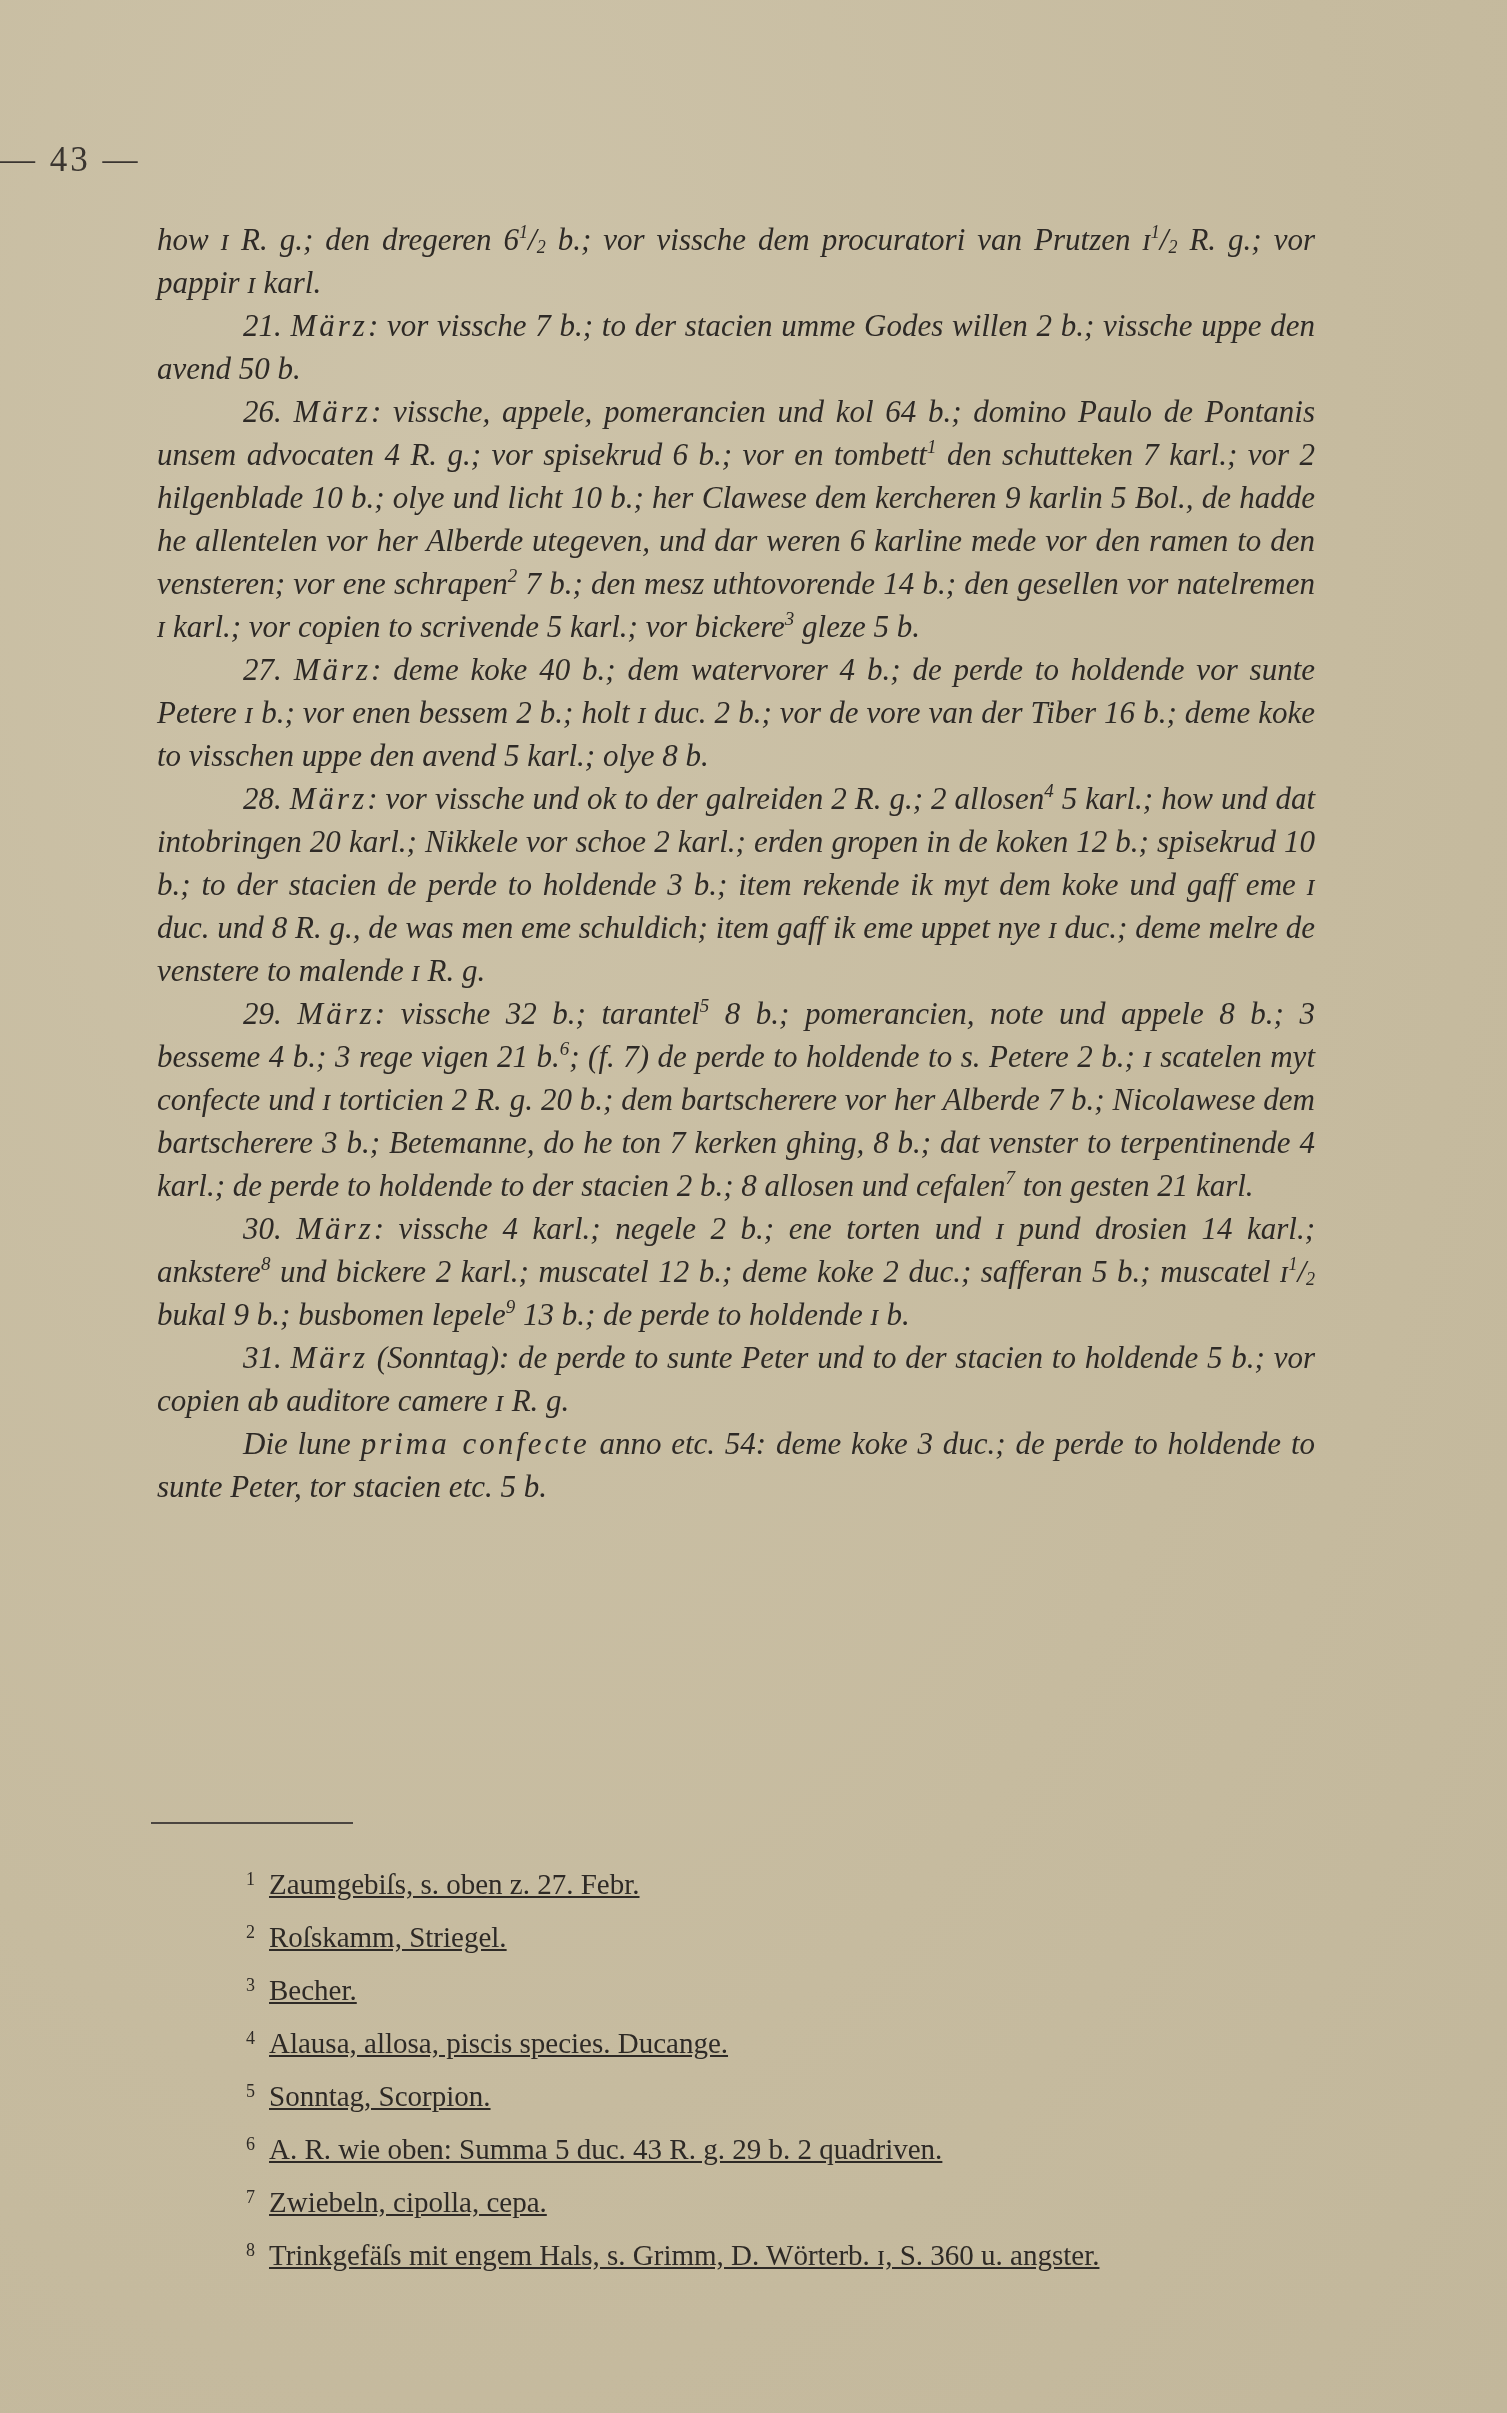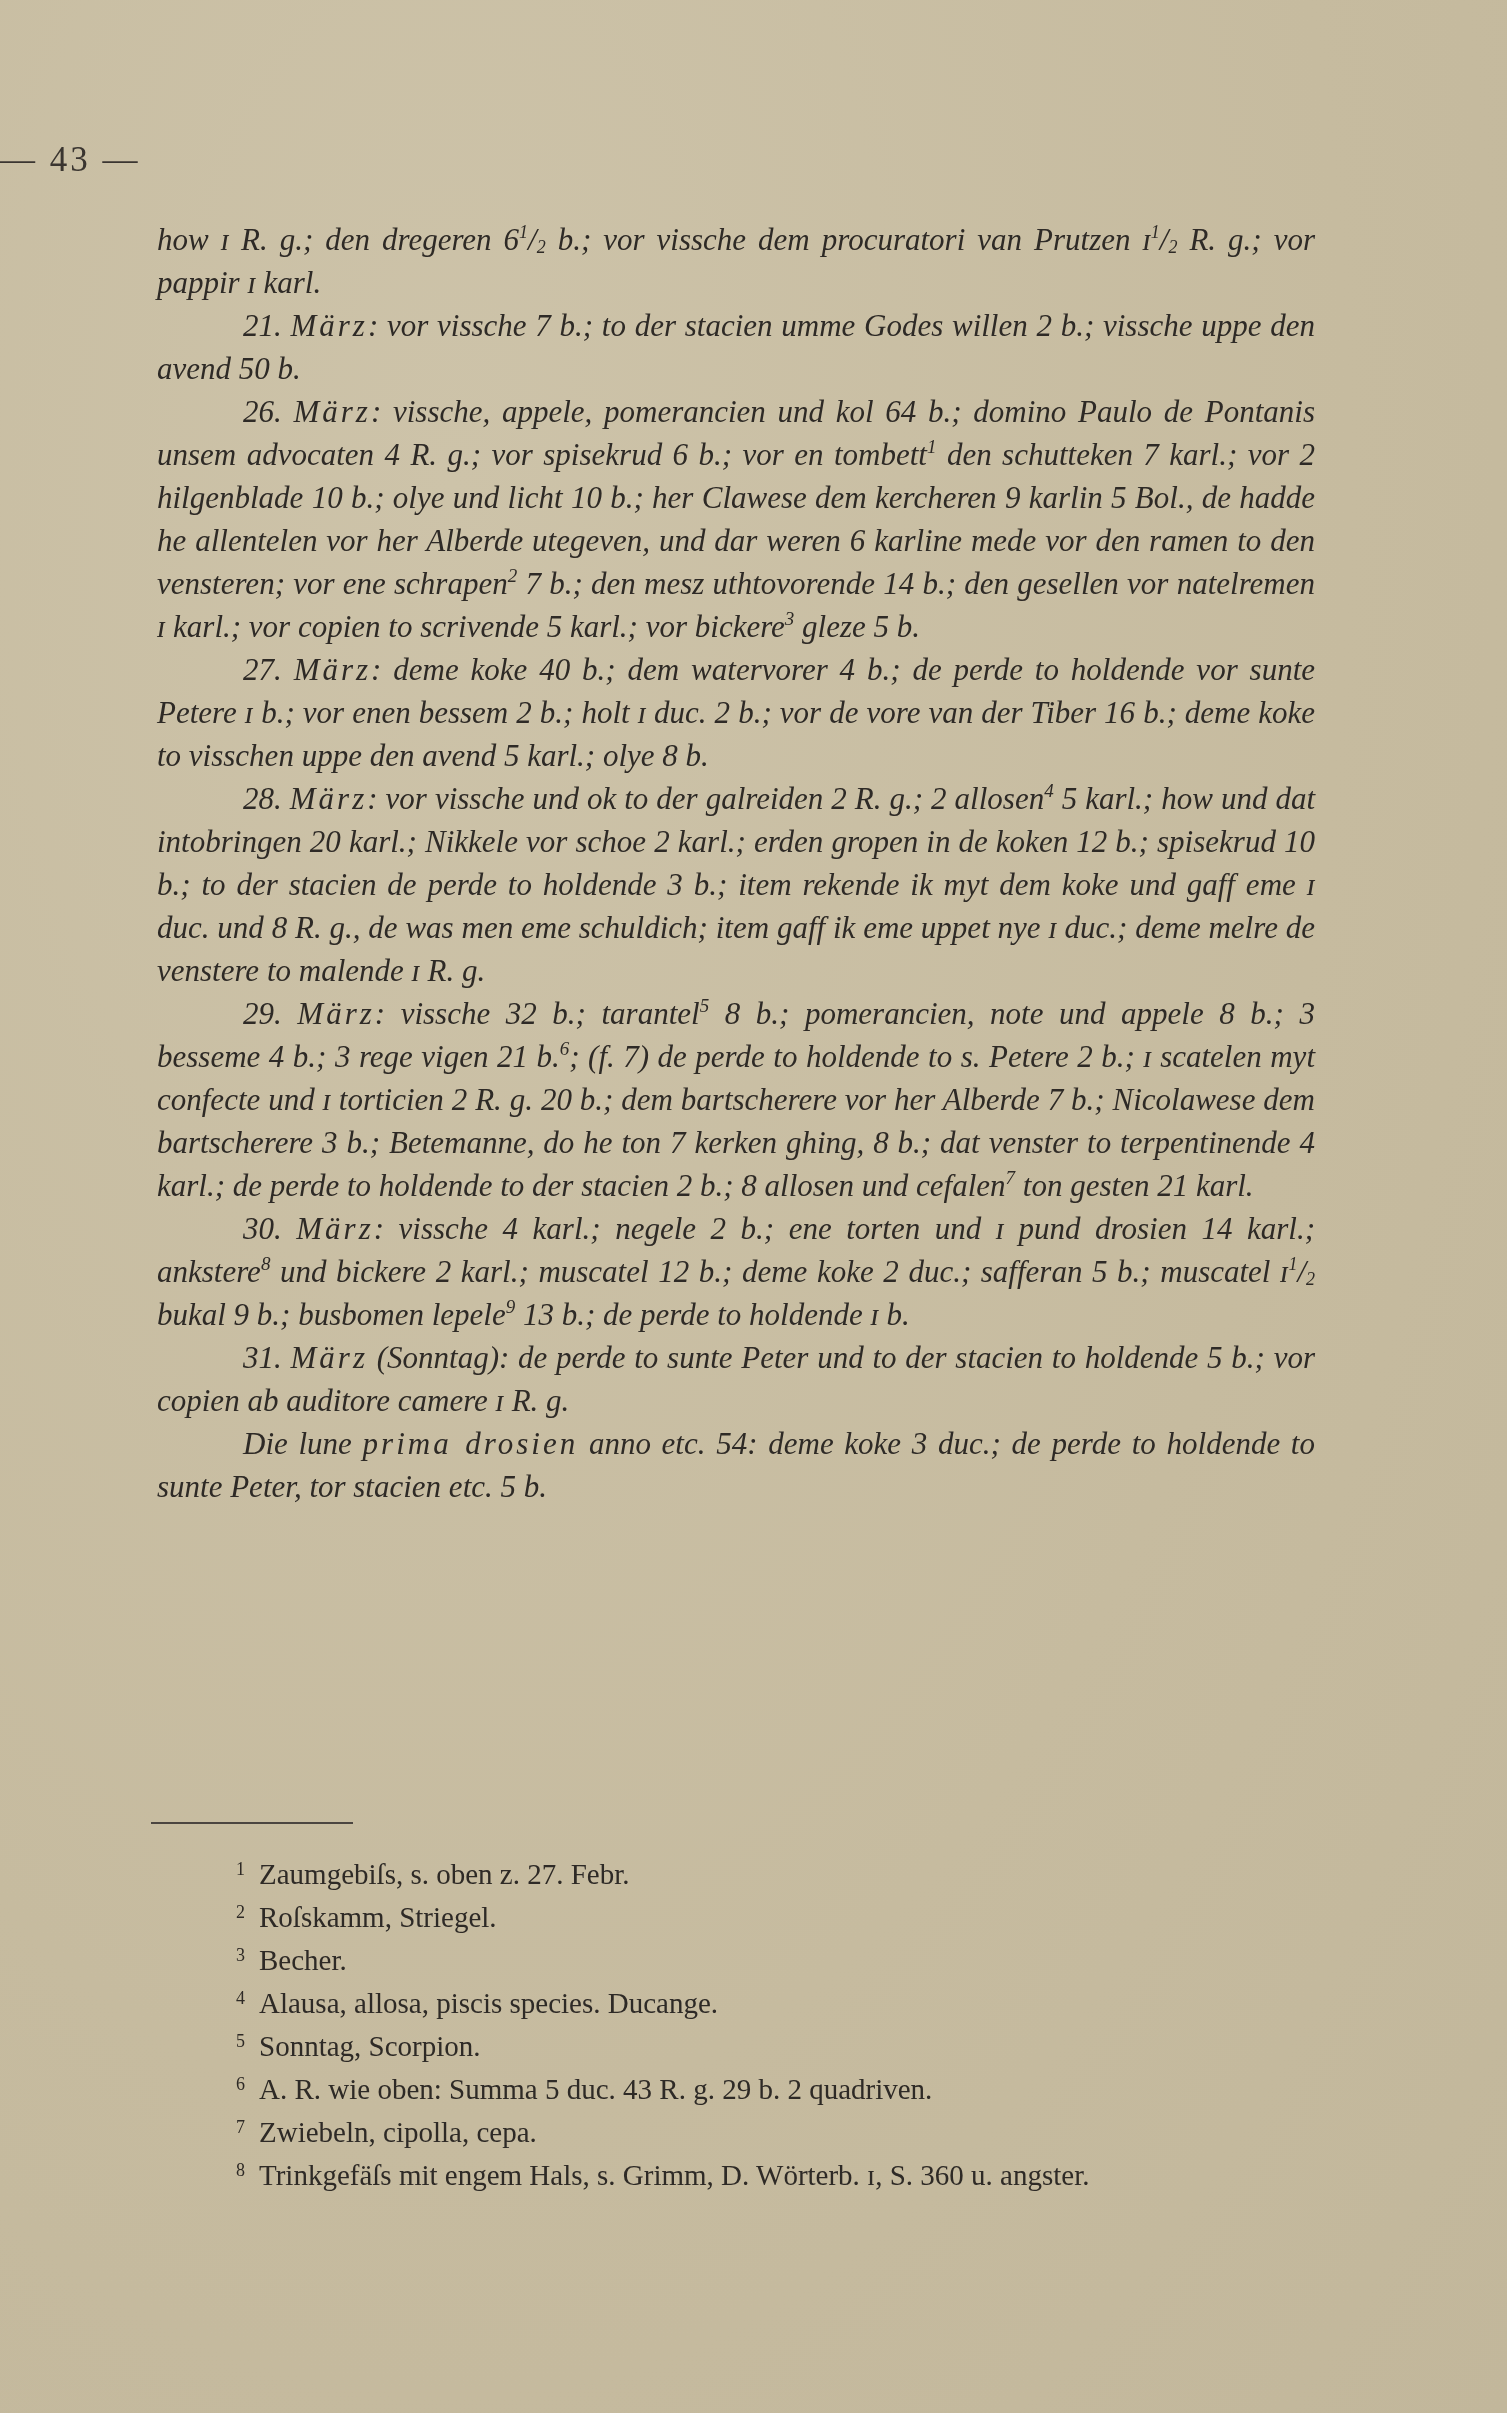--- a/index.html
+++ b/index.html
@@ -27,38 +27,38 @@
     .frac { font-size: 31px; }
     .frac sup, .frac sub { font-size: 18px; line-height: 0; }
     .frac sub { vertical-align: -3px; }
     .rule {
       position: absolute; top: 1822px; left: 151px; width: 202px; height: 2px; background: #4b4540;
     }
     .footnotes {
       position: absolute; top: 1849px; left: 228px; width: 1109px;
       font-size: 29px; line-height: 35px;
     }
-    .fn { margin: 8px; white-space: nowrap; }
+    .fn { margin: 18px; white-space: nowrap; text-decoration: underline; }
     .fn-mark { display: inline-block; width: 23px; font-size: 18px; vertical-align: 9px; line-height: 0; }
   </style>
 </head>
 <body>
 
 <div class="page-number">— 43 —</div>
 
 <div class="body-text" id="body-text">
     <p class="para"><span>how ɪ R. g.; den dregeren 6</span><span class="frac"><sup>1</sup><span>/</span><sub>2</sub></span><span> b.; vor vissche dem procuratori van Prutzen ɪ</span><span class="frac"><sup>1</sup><span>/</span><sub>2</sub></span><span> R. g.; vor pappir ɪ karl.</span></p>
     <p class="para indent"><span>21. </span><span class="spaced">März</span><span>: vor vissche 7 b.; to der stacien umme Godes willen 2 b.; vissche uppe den avend 50 b.</span></p>
     <p class="para indent"><span>26. </span><span class="spaced">März</span><span>: vissche, appele, pomerancien und kol 64 b.; domino Paulo de Pontanis unsem advocaten 4 R. g.; vor spisekrud 6 b.; vor en tombett</span><sup>1</sup><span> den schutteken 7 karl.; vor 2 hilgenblade 10 b.; olye und licht 10 b.; her Clawese dem kercheren 9 karlin 5 Bol., de hadde he allentelen vor her Alberde utegeven, und dar weren 6 karline mede vor den ramen to den vensteren; vor ene schrapen</span><sup>2</sup><span> 7 b.; den mesz uthtovorende 14 b.; den gesellen vor natelremen ɪ karl.; vor copien to scrivende 5 karl.; vor bickere</span><sup>3</sup><span> gleze 5 b.</span></p>
     <p class="para indent"><span>27. </span><span class="spaced">März</span><span>: deme koke 40 b.; dem watervorer 4 b.; de perde to holdende vor sunte Petere ɪ b.; vor enen bessem 2 b.; holt ɪ duc. 2 b.; vor de vore van der Tiber 16 b.; deme koke to visschen uppe den avend 5 karl.; olye 8 b.</span></p>
     <p class="para indent"><span>28. </span><span class="spaced">März</span><span>: vor vissche und ok to der galreiden 2 R. g.; 2 allosen</span><sup>4</sup><span> 5 karl.; how und dat intobringen 20 karl.; Nikkele vor schoe 2 karl.; erden gropen in de koken 12 b.; spisekrud 10 b.; to der stacien de perde to holdende 3 b.; item rekende ik myt dem koke und gaff eme ɪ duc. und 8 R. g., de was men eme schuldich; item gaff ik eme uppet nye ɪ duc.; deme melre de venstere to malende ɪ R. g.</span></p>
     <p class="para indent"><span>29. </span><span class="spaced">März</span><span>: vissche 32 b.; tarantel</span><sup>5</sup><span> 8 b.; pomerancien, note und appele 8 b.; 3 besseme 4 b.; 3 rege vigen 21 b.</span><sup>6</sup><span>; (f. 7) de perde to holdende to s. Petere 2 b.; ɪ scatelen myt confecte und ɪ torticien 2 R. g. 20 b.; dem bartscherere vor her Alberde 7 b.; Nicolawese dem bartscherere 3 b.; Betemanne, do he ton 7 kerken ghing, 8 b.; dat venster to terpentinende 4 karl.; de perde to holdende to der stacien 2 b.; 8 allosen und cefalen</span><sup>7</sup><span> ton gesten 21 karl.</span></p>
     <p class="para indent"><span>30. </span><span class="spaced">März</span><span>: vissche 4 karl.; negele 2 b.; ene torten und ɪ pund drosien 14 karl.; ankstere</span><sup>8</sup><span> und bickere 2 karl.; muscatel 12 b.; deme koke 2 duc.; safferan 5 b.; muscatel ɪ</span><span class="frac"><sup>1</sup><span>/</span><sub>2</sub></span><span> bukal 9 b.; busbomen lepele</span><sup>9</sup><span> 13 b.; de perde to holdende ɪ b.</span></p>
     <p class="para indent"><span>31. </span><span class="spaced">März</span><span> (Sonntag): de perde to sunte Peter und to der stacien to holdende 5 b.; vor copien ab auditore camere ɪ R. g.</span></p>
-    <p class="para indent"><span>Die lune </span><span class="spaced">prima drosien</span><span> anno etc. 54: deme koke 3 duc.; de perde to holdende to sunte Peter, tor stacien etc. 5 b.</span></p>
+    <p class="para indent"><span>Die lune </span><span class="spaced">prima confecte</span><span> anno etc. 54: deme koke 3 duc.; de perde to holdende to sunte Peter, tor stacien etc. 5 b.</span></p>
   </div>
 
 <div class="rule"></div>
 
 <div class="footnotes" id="footnotes">
     <p class="fn"><span class="fn-mark">1</span><span>Zaumgebiſs, s. oben z. 27. Febr.</span></p>
     <p class="fn"><span class="fn-mark">2</span><span>Roſskamm, Striegel.</span></p>
     <p class="fn"><span class="fn-mark">3</span><span>Becher.</span></p>
     <p class="fn"><span class="fn-mark">4</span><span>Alausa, allosa, piscis species. Ducange.</span></p>
     <p class="fn"><span class="fn-mark">5</span><span>Sonntag, Scorpion.</span></p>

